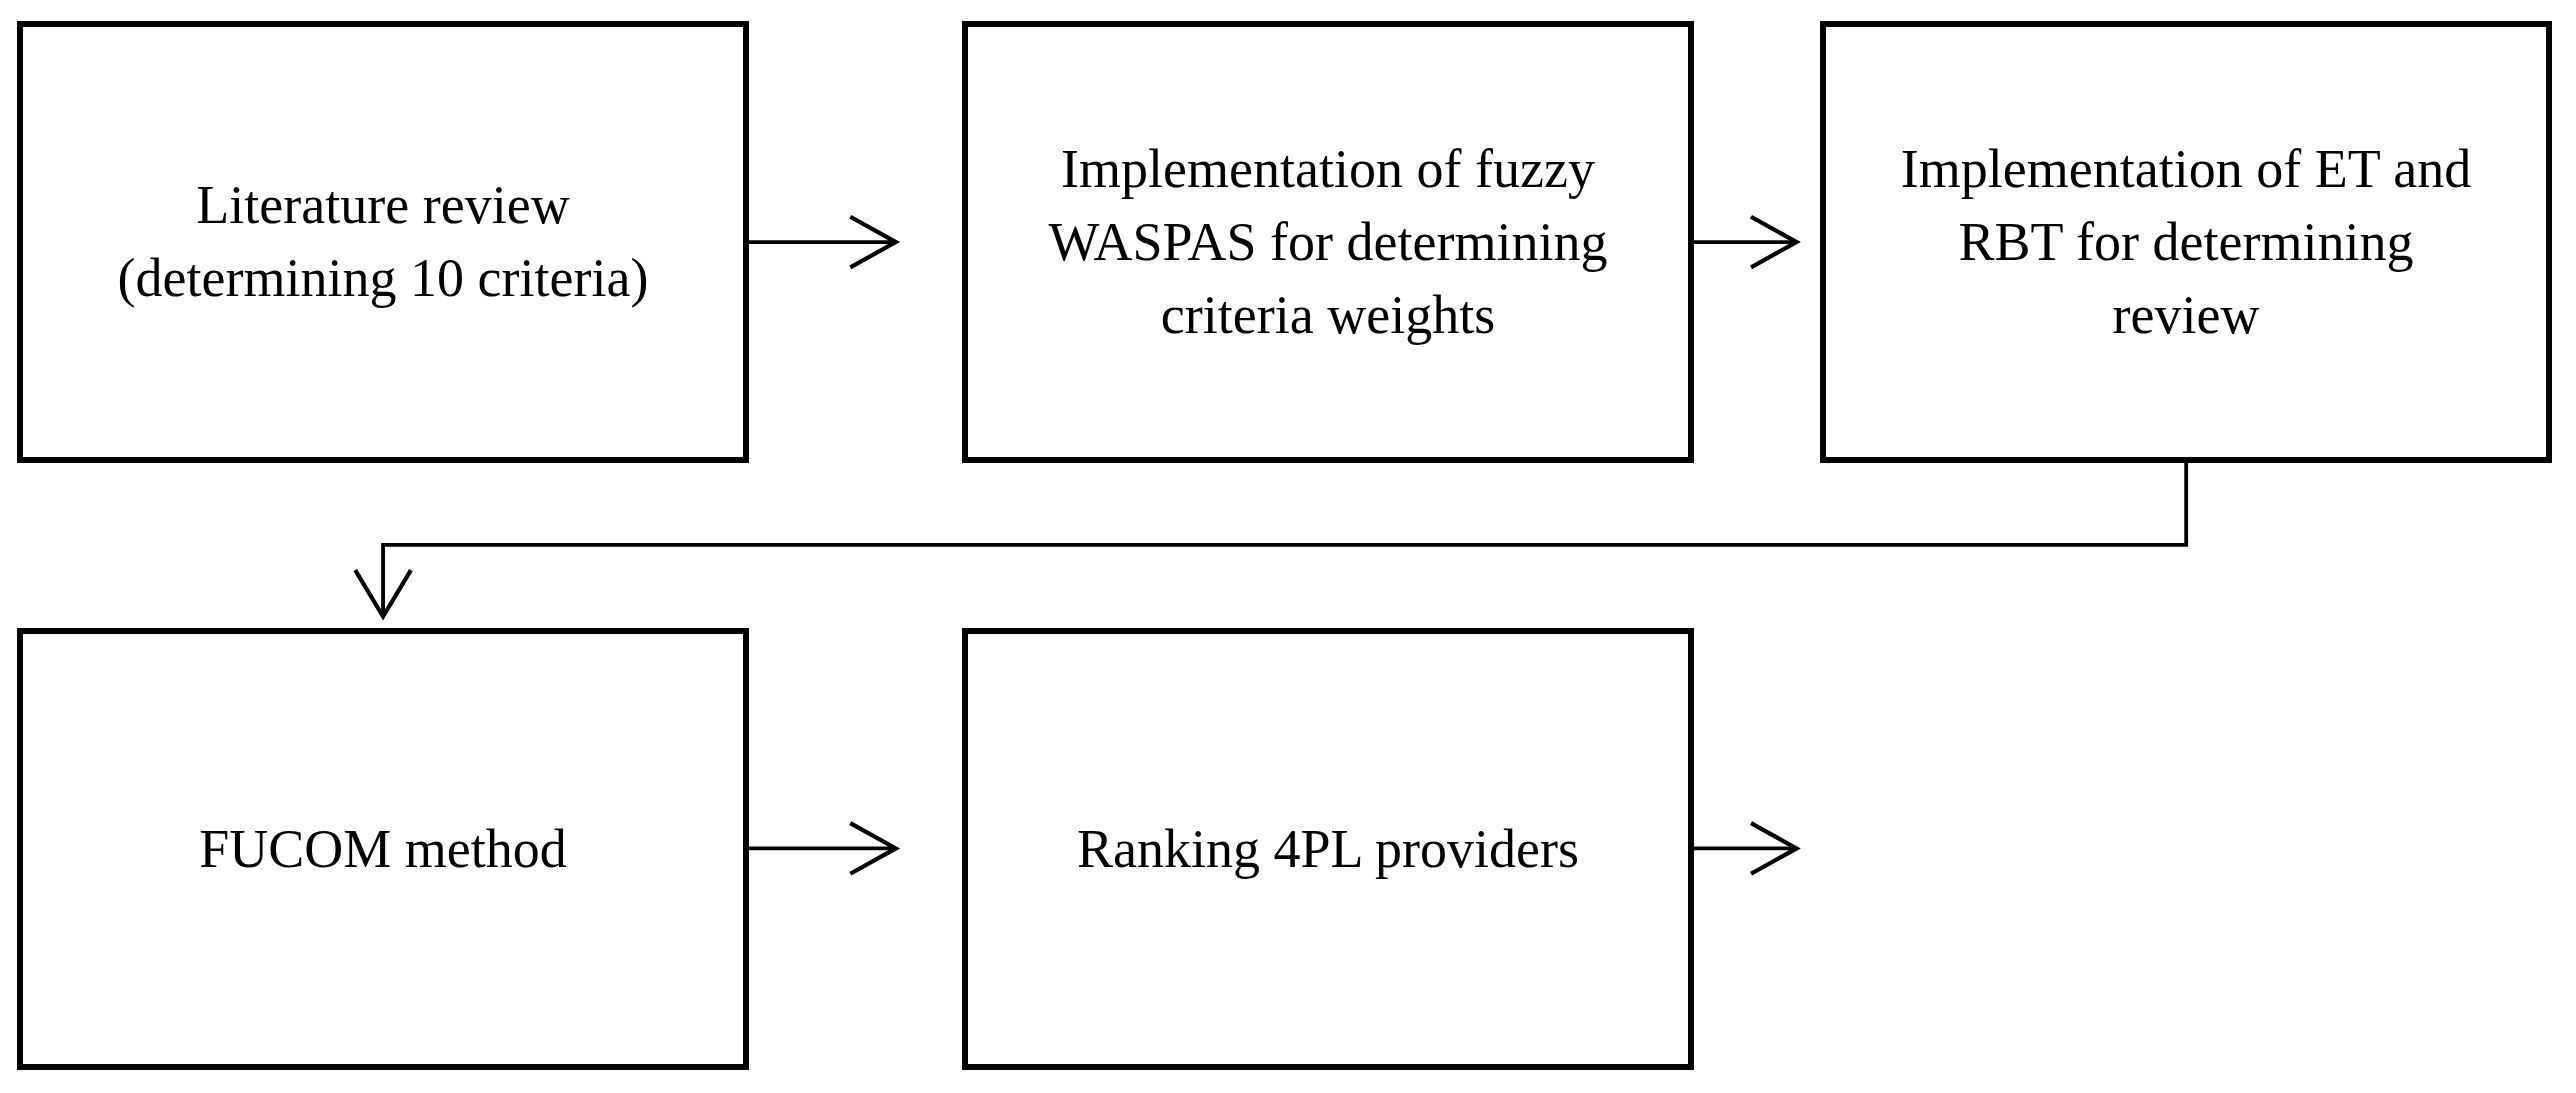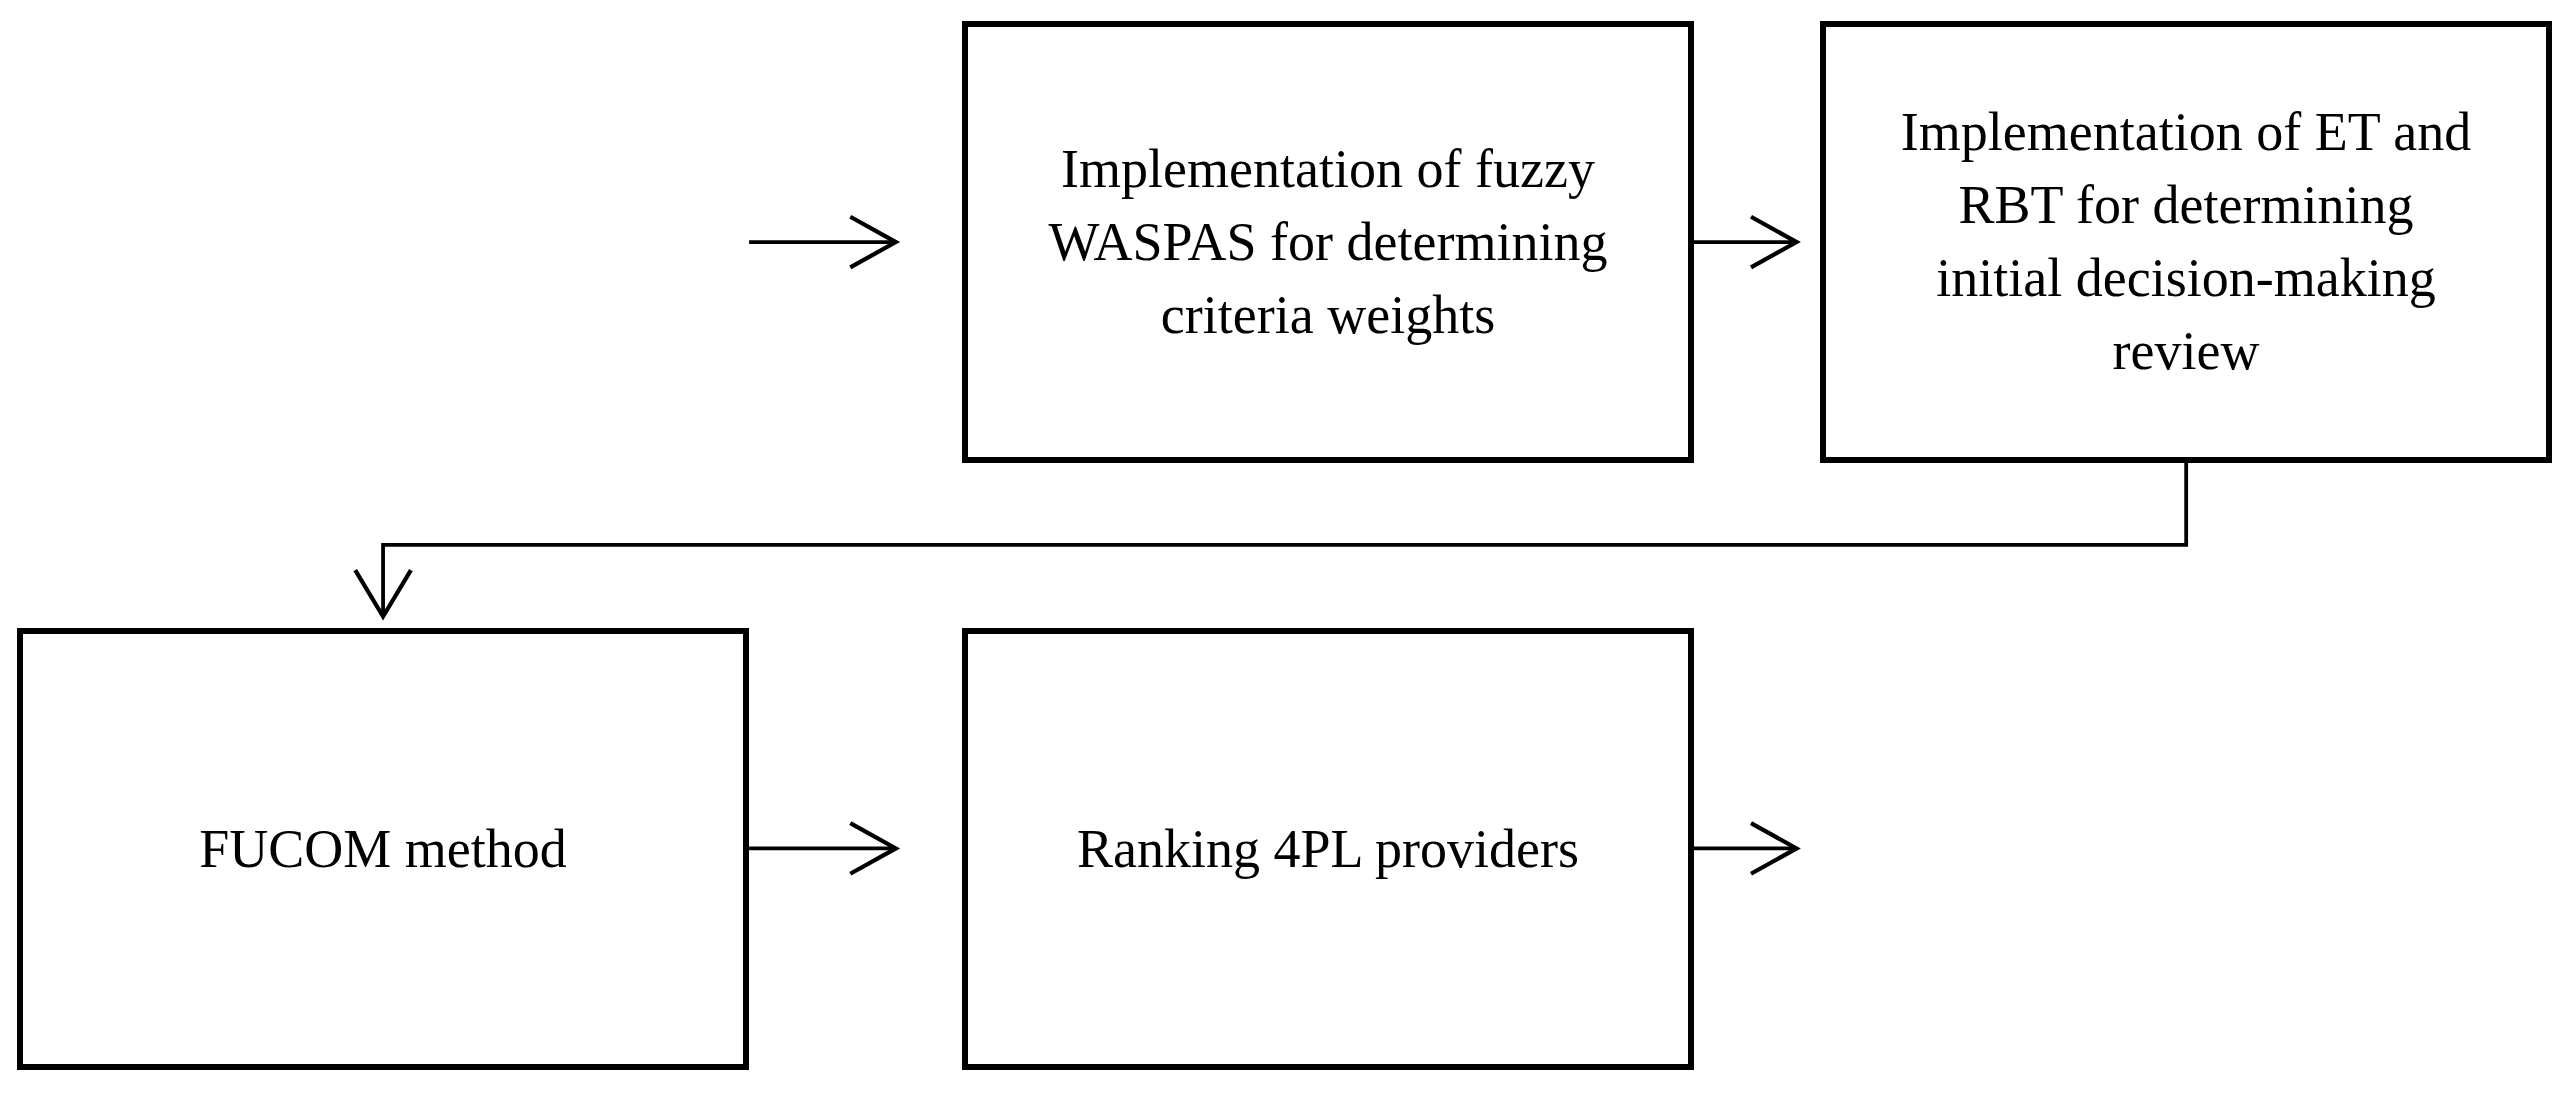--- a/index.html
+++ b/index.html
@@ -75,31 +75,34 @@
       <line class="shaft" x1="888" y1="1006" x2="1060" y2="1006"></line>
       <polyline class="head" points="1008,976 1062,1006 1008,1036"></polyline>
     </g>
 
     <g>
       <line class="shaft" x1="1956" y1="1006" x2="2128" y2="1006"></line>
       <polyline class="head" points="2076,976 2130,1006 2076,1036"></polyline>
     </g>
   </svg>
 
+  <div class="box r1 c1">
+    <span class="text-line">Literature review</span>
+    <span class="text-line">(determining 10 criteria)</span>
+  </div>
 
   <div class="box r1 c2">
     <span class="text-line">Implementation of fuzzy</span>
     <span class="text-line">WASPAS for determining</span>
     <span class="text-line">criteria weights</span>
   </div>
 
   <div class="box r1 c3">
     <span class="text-line">Implementation of ET and</span>
     <span class="text-line">RBT for determining</span>
-    <span class="text-line">initial decision-making</span>
     <span class="text-line">review</span>
   </div>
 
   <div class="box r2 c1">
     <span class="text-line">FUCOM method</span>
   </div>
 
   <div class="box r2 c2">
     <span class="text-line">Ranking 4PL providers</span>
   </div>

